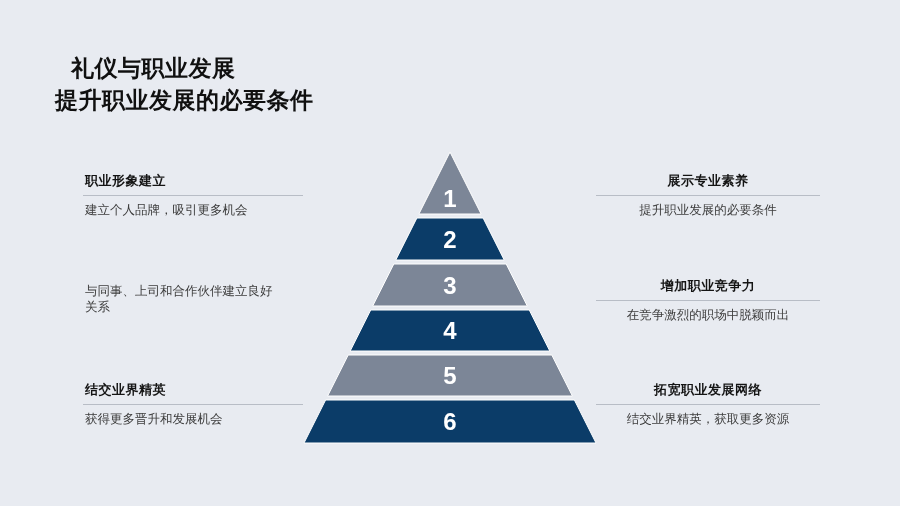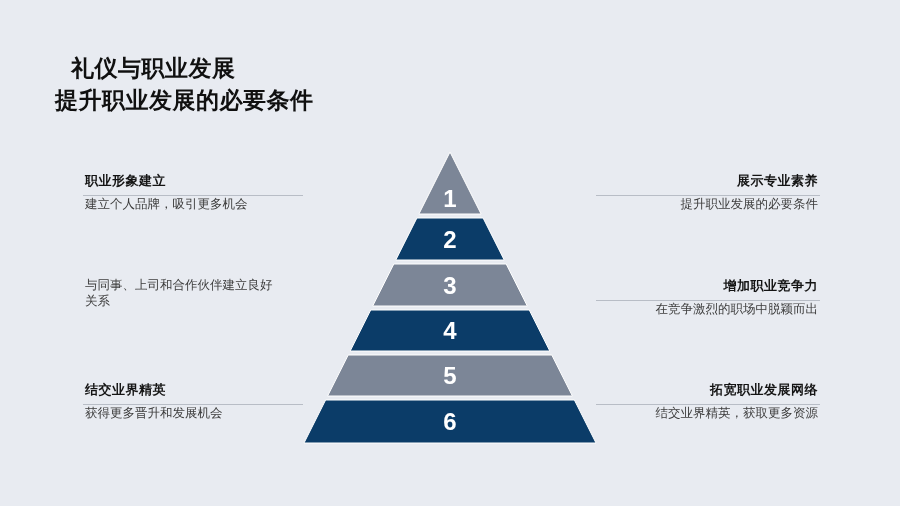--- a/index.html
+++ b/index.html
@@ -53,34 +53,35 @@
     font-size: 24px;
     font-weight: 700;
     fill: #FFFFFF;
     text-anchor: middle;
   }
   .side-item {
     position: absolute;
     width: 220px;
   }
   .side-item.left { left: 83px; text-align: left; }
-  .side-item.right { right: 80px; width: 224px; text-align: right; }
+  .side-item.right { right: 80px; width: 224px; text-align: center; }
   .item-y1 { top: 172px; }
   .item-y2 { top: 277px; }
   .item-y3 { top: 381px; }
   .item-title {
     font-size: 13px;
     font-weight: 700;
     line-height: 17px;
     color: #141414;
     padding: 0 2px 6px 2px;
     border-bottom: 1px solid #B8BDC6;
     letter-spacing: 0.5px;
   }
   .item-desc {
+    margin-top: 6px;
     font-size: 12.5px;
     line-height: 16px;
     color: #3D3D3D;
     padding: 0 2px;
   }
   .side-item.left .item-desc { max-width: 196px; }
   .side-item.right .item-desc { margin-left: auto; }
 </style>
 </head>
 <body>

